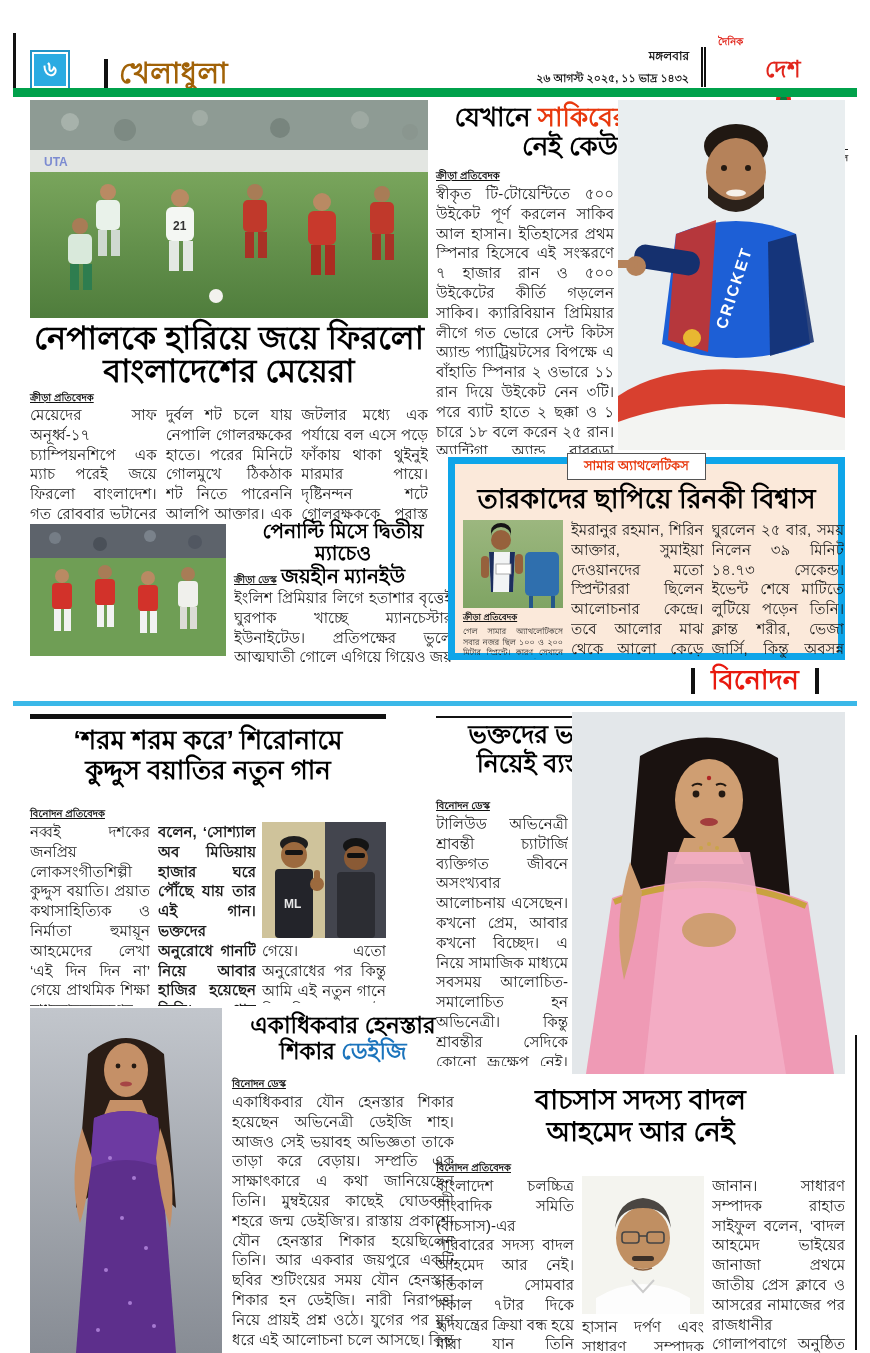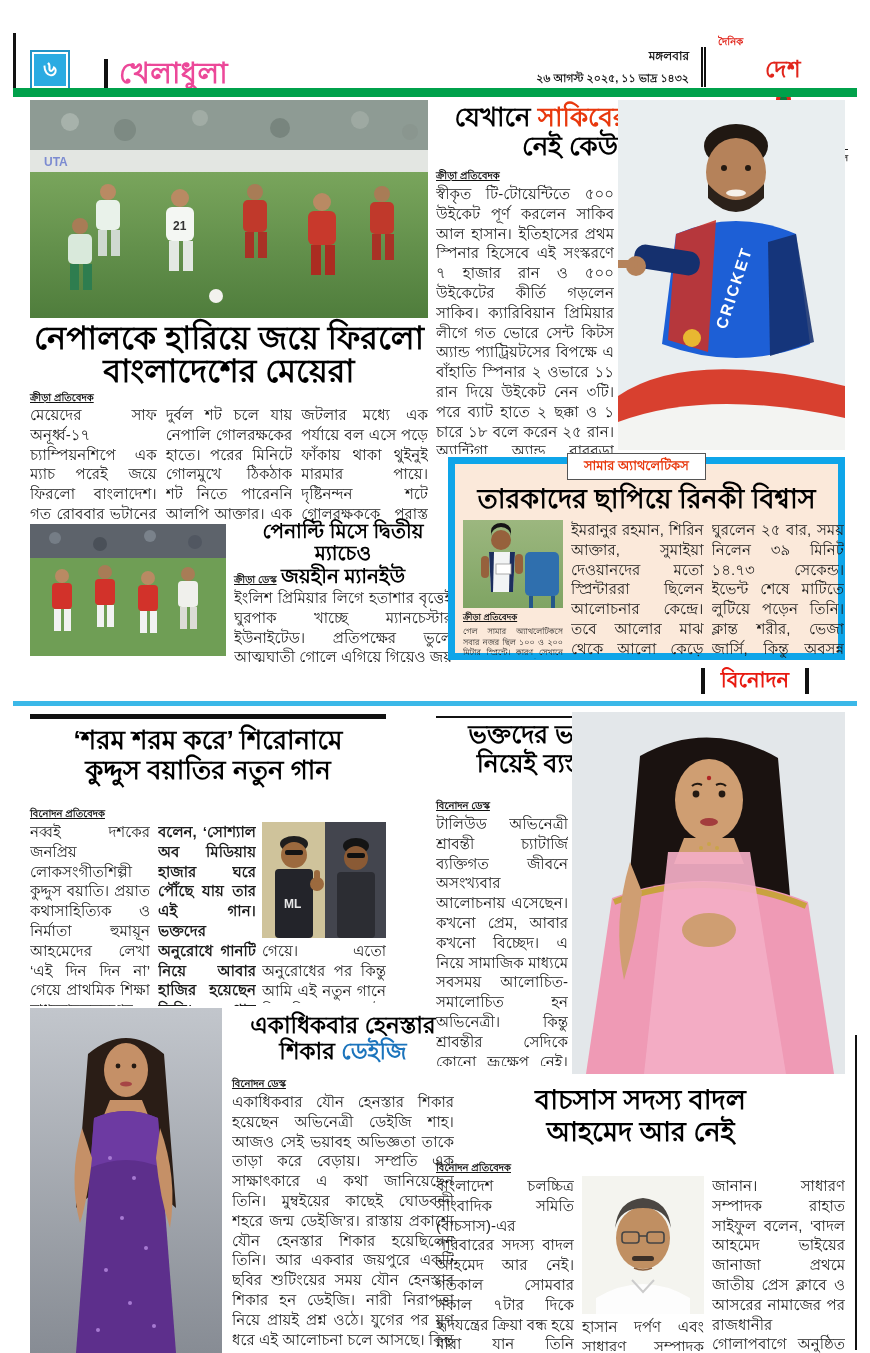--- a/index.html
+++ b/index.html
@@ -15,21 +15,21 @@
   
   .pagenum {
     left:30px; top:50px; width:40px; height:40px;
     background:#2aabe2; border:2px solid #2293c6;
     box-shadow: inset 0 0 0 2px #ffffff;
     display:flex; align-items:center; justify-content:center;
     color:#fff; font-size:21px; font-weight:bold;
   }
   .section-title { left:104px; top:50px; display:flex; align-items:center; gap:11px; }
   .section-bar { width:4px; height:32px; background:#111; }
-  .section-text { font-size:29px; font-weight:800; color:#ec4899; letter-spacing:0.5px; }
+  .section-text { font-size:29px; font-weight:800; color:#a16207; letter-spacing:0.5px; }
   .dateblock {
     left:520px; top:47px; width:186px; text-align:right;
     padding-right:12px; border-right:5px double #111; height:40px;
   }
   .weekday { font-size:12px; font-weight:bold; }
   .dateline { font-size:11px; font-weight:bold; margin-top:3px; }
   .logoblock { left:718px; top:34px; width:130px; }
   .logo-daily { color:#e1251b; font-size:10px; font-weight:bold; }
   .logo-row { display:flex; align-items:center; gap:2px; border-bottom:1.5px solid #222; padding-bottom:1px;flex-direction:column; }
   .logo-name { color:#e1251b; font-size:23px; font-weight:800; letter-spacing:0.5px; }
@@ -77,21 +77,21 @@
   .ath-c1 .bodytext { height:32px; font-size:8px; }
   .ath-cols .flexcol { flex:1; height:138px; }
 
   
   .cyanbar { left:13px; top:701px; width:844px; height:5px; background:#3bb8e8; }
   .blackbar-l { left:30px; top:714px; width:356px; height:5px; background:#111; }
   .blackbar-r { left:436px; top:716px; width:409px; height:2px; background:#111; }
   .ent-banner { left:663px; top:666px; width:184px; height:30px;
     display:flex; align-items:center; justify-content:center; gap:16px; background:#fff; }
   .ent-banner .vbar { width:4px; height:26px; background:#111; }
-  .ent-banner .ent-text { color:#e8190f; font-size:21px; font-weight:800; }
+  .ent-banner .ent-text { color:#e8190f; font-size:27px; font-weight:800; }
 
   
   .kd-hl { left:30px; top:726px; width:356px; font-size:26px; line-height:1.15; }
   .kd-byline { left:30px; top:806px; }
   .kd-cols { left:30px; top:822px; width:356px; height:184px; }
   .kd-c1 { position:absolute; left:0; top:0; width:120px; height:184px; }
   .kd-c2 { position:absolute; left:128px; top:0; width:98px; height:184px;font-weight:bold; }
   .kd-c3 { position:absolute; left:232px; top:0; width:124px; height:184px; }
   .kd-photo { width:124px; height:116px; }
   .kd-c3 .bodytext { margin-top:3px; height:62px; }

